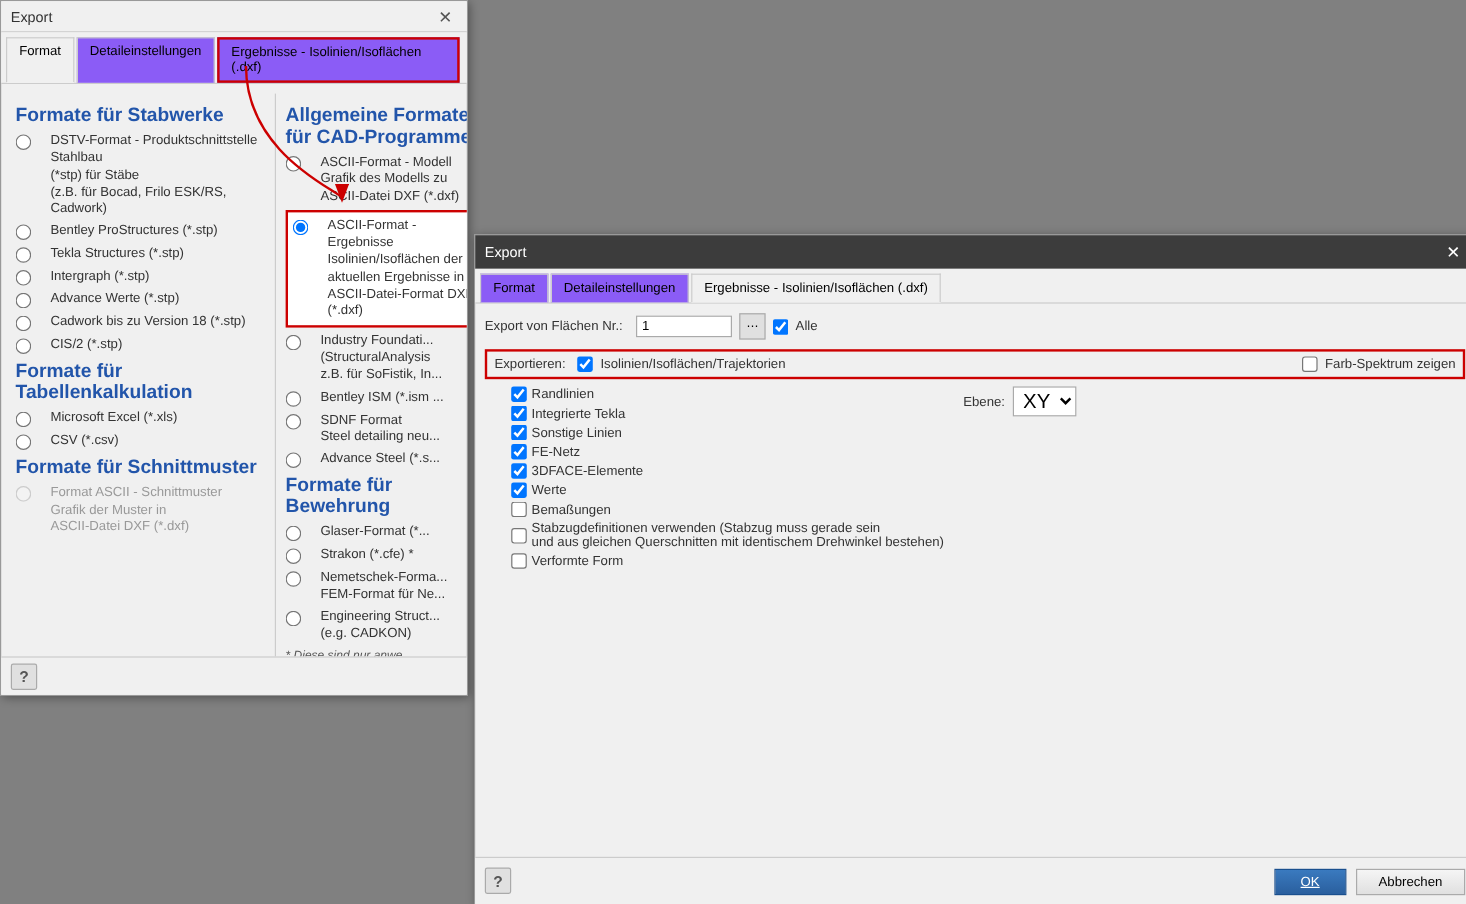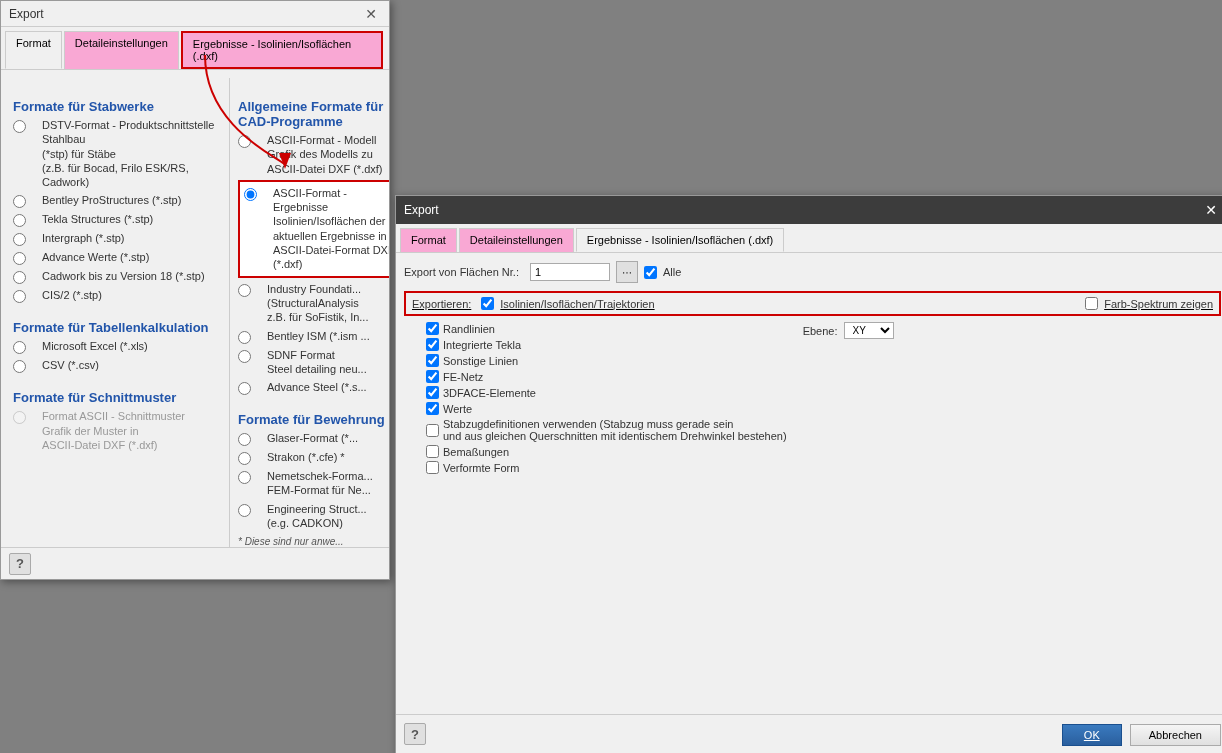--- a/index.html
+++ b/index.html
@@ -65,21 +65,21 @@
       display: flex;
       background: #f0f0f0;
       border-bottom: 1px solid #ccc;
       padding: 0 4px;
     }
 
     .tab {
       padding: 5px 10px;
       border: 1px solid #ccc;
       border-bottom: none;
-      background: #f9a8d4;
+      background: #8b5cf6;
       cursor: pointer;
       margin-right: 2px;
       margin-top: 4px;
       font-size: 11px;
     }
 
     .tab.active {
       background: #f0f0f0;
       border-bottom: 1px solid #f0f0f0;
       z-index: 1;
@@ -90,24 +90,24 @@
     }
 
     .content-area {
       padding: 8px;
       display: flex;
       gap: 0;
     }
 
     .section-title {
       color: #2255aa;
-      font-size: 13px;
+      font-size: 16px;
       font-weight: bold;
       margin-bottom: 4px;
-      margin-top: 17px;
+      margin-top: 6px;
     }
 
     .radio-item {
       display: flex;
       align-items: flex-start;
       margin-bottom: 4px;
       gap: 16px;
     }
 
     .radio-item input[type="radio"] {
@@ -275,21 +275,21 @@
 
     .ebene-row {
       display: flex;
       align-items: center;
       gap: 6px;
       margin-left: 8px;
     }
 
     .select-small {
       padding: 1px 4px;
-      font-size: 10px;
+      font-size: 17px;
       border: 1px solid #aaa;
       background: white;
       min-width: 50px;
     }
 
     .exportieren-section {
       border: 2px solid #cc0000;
       padding: 4px 6px;
       margin-bottom: 6px;
     }
@@ -448,21 +448,21 @@
 
     <div class="form-row">
       <label class="form-label">Export von Flächen Nr.:</label>
       <input type="text" class="form-input" value="1" style="">
       <button class="small-btn">⋯</button>
       <input type="checkbox" checked="" style="">
       <span class="checkbox-label">Alle</span>
     </div>
 
     <div class="exportieren-section">
-      <div class="form-row" style="margin-bottom:0;text-decoration:underline;">
+      <div class="form-row" style="margin-bottom:0;">
         <span class="form-label" style="min-width:auto; margin-right:4px;">Exportieren:</span>
         <input type="checkbox" checked="" style="">
         <span class="checkbox-label" style="font-weight:500;">Isolinien/Isoflächen/Trajektorien</span>
         <span style="flex:1;"></span>
         <input type="checkbox" style="">
         <span class="checkbox-label">Farb-Spektrum zeigen</span>
       </div>
     </div>
 
     <div class="sub-checkboxes">
@@ -487,25 +487,25 @@
           <div class="checkbox-row">
             <input type="checkbox" checked="" style="">
             <span class="checkbox-label">3DFACE-Elemente</span>
           </div>
           <div class="checkbox-row">
             <input type="checkbox" checked="" style="">
             <span class="checkbox-label">Werte</span>
           </div>
           <div class="checkbox-row">
             <input type="checkbox" style="">
+            <span class="checkbox-label">Bemaßungen</span>
+          </div>
+          <div class="checkbox-row">
+            <input type="checkbox" style="">
             <span class="checkbox-label">Stabzugdefinitionen verwenden (Stabzug muss gerade sein<br>und aus gleichen Querschnitten mit identischem Drehwinkel bestehen)</span>
-          </div>
-          <div class="checkbox-row">
-            <input type="checkbox" style="">
-            <span class="checkbox-label">Bemaßungen</span>
           </div>
           <div class="checkbox-row">
             <input type="checkbox" style="">
             <span class="checkbox-label">Verformte Form</span>
           </div>
         </div>
         <div style="display:flex; flex-direction:column; justify-content:flex-start; padding-top:0;">
           <div class="ebene-row">
             <span class="checkbox-label">Ebene:</span>
             <select class="select-small">

